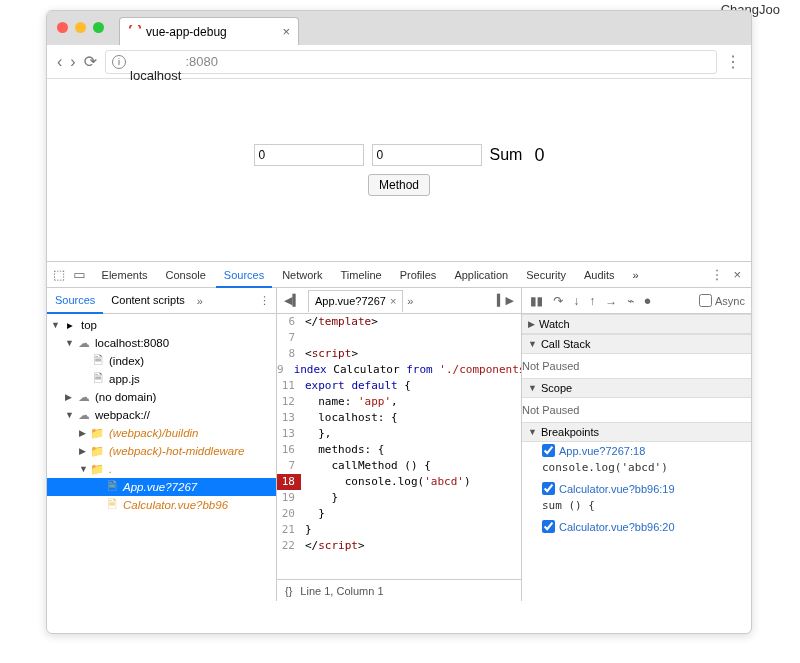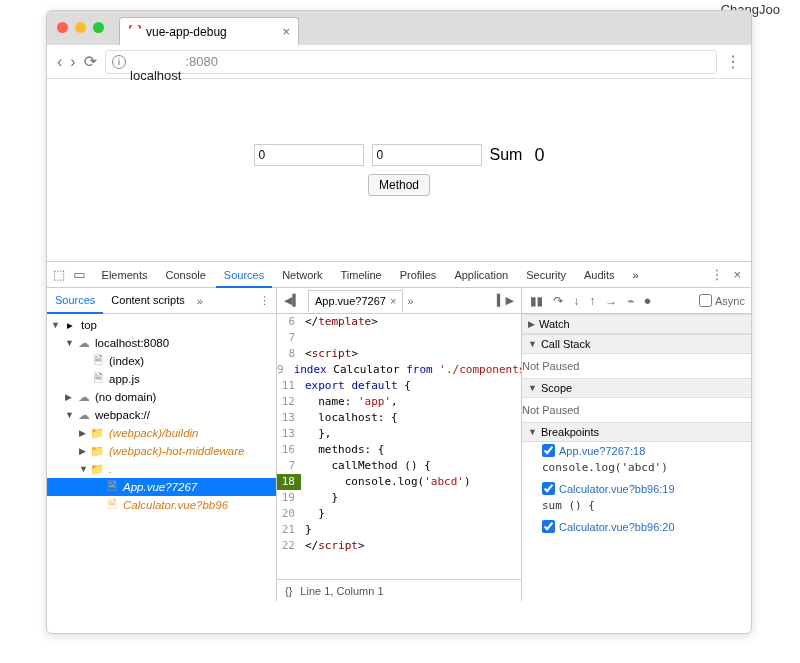--- a/index.html
+++ b/index.html
@@ -75,21 +75,21 @@
 .mid-hdr .toggle { color: #666; padding: 0 3px; }
 .mid-hdr .filetab { padding: 2px 6px; background: #fff; border: 1px solid #ccc; border-bottom: none; height: 22px; line-height: 18px; display: flex; align-items: center; gap: 4px; }
 .mid-hdr .filetab .x { color: #777; }
 .mid-hdr .more { color: #666; }
 .mid-hdr .spacer { flex: 1; }
 .mid-hdr .panetgl { color: #666; padding: 0 3px; }
 
 .code { flex: 1; overflow: auto; font-family: Menlo, Consolas, monospace; font-size: 11px; line-height: 16px; }
 .code-row { display: flex; }
 .gut { width: 24px; text-align: right; padding-right: 6px; color: #999; user-select: none; }
-.gut.hl { background: #4d7c0f; color: #fff; }
+.gut.hl { background: #b91c1c; color: #fff; }
 .src { flex: 1; padding-left: 4px; white-space: pre; }
 .kw { color: #0000aa; }
 .tag { color: #800000; }
 .str { color: #a31515; }
 
 .code-footer { height: 22px; border-top: 1px solid #ccc; display: flex; align-items: center; padding: 0 8px; font-size: 11px; color: #555; gap: 8px; }
 
 .dt-right { flex: 1; display: flex; flex-direction: column; }
 .right-hdr { height: 26px; border-bottom: 1px solid #ccc; display: flex; align-items: center; padding: 0 6px; gap: 6px; font-size: 12px; color: #666; }
 .right-hdr .db { padding: 0 2px; }

